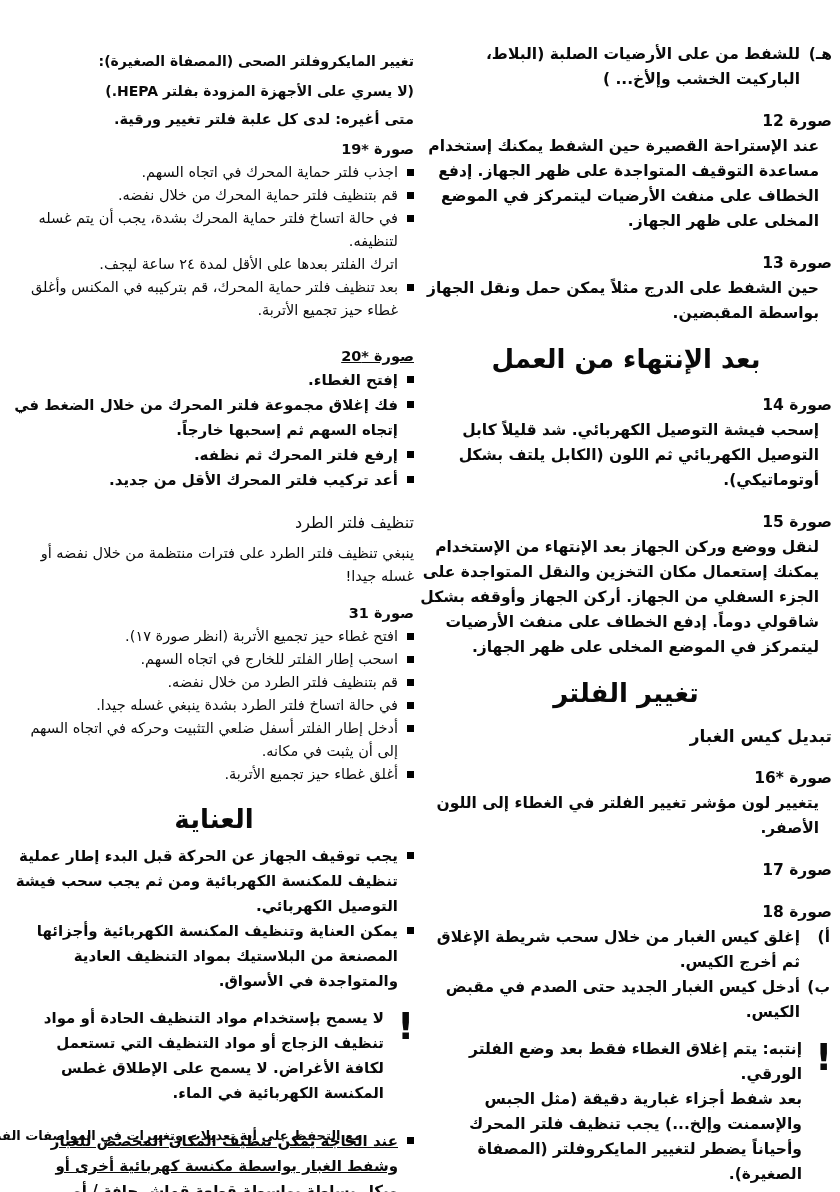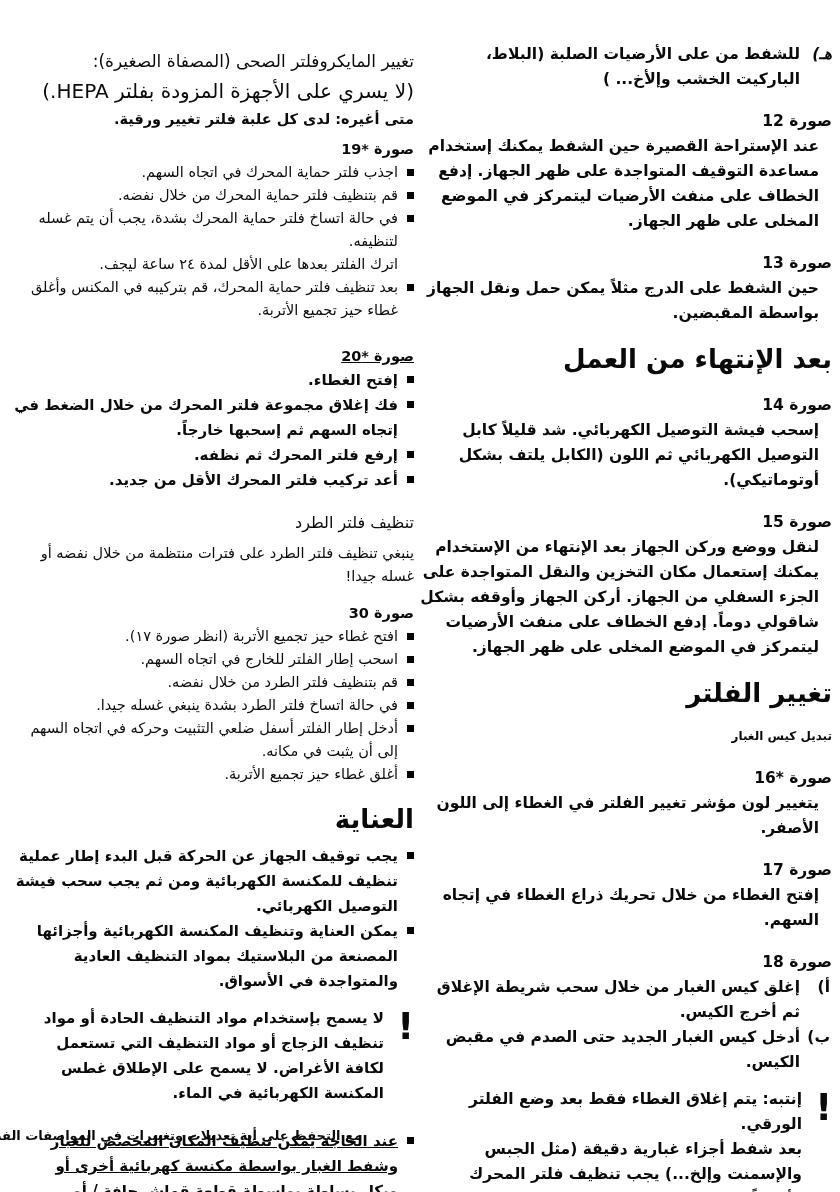--- a/index.html
+++ b/index.html
@@ -11,42 +11,42 @@
   .col{position:absolute;top:0;}
   .col-right{right:8px;top:42px;width:412px;}
   .col-left{left:14px;top:46px;width:400px;}
 
   
   .col-right{font-size:15.5px;font-weight:bold;line-height:25px;}
   .col-left{font-size:14.5px;font-weight:normal;line-height:23px;}
 
   .figlabel{font-weight:bold;margin-top:17px;}
   .figbody{padding-right:13px;}
-  .h-big{font-size:26px;font-weight:bold;line-height:34px;margin:16px 0 8px;}
-  .h-sub{font-size:12px;font-weight:bold;margin:14px 0 4px;}
+  .h-big{font-size:26px;font-weight:bold;line-height:34px;margin:16px 0 8px;text-align:center;}
+  .h-sub{font-size:17px;font-weight:bold;margin:14px 0 4px;}
   .h-sub-light{font-size:16px;font-weight:normal;margin:18px 0 8px;}
 
   .hang{display:flex;}
-  .hang .marker{flex:none;width:32px;font-style:italic;}
+  .hang .marker{flex:none;width:32px;}
   .hang .hang-body{flex:1;}
 
   .hang18{display:flex;padding-right:2px;}
   .hang18 .marker{flex:none;width:30px;}
   .hang18 .hang-body{flex:1;}
 
   .attn{display:flex;margin-top:12px;}
   .bang{flex:none;width:30px;font-size:37px;font-weight:bold;line-height:34px;padding-top:4px;}
   .attn-body{flex:1;}
 
   .brow{display:flex;}
   .bsq{flex:none;width:7px;height:7px;background:#000;margin-top:8px;margin-left:9px;}
   .btxt{flex:1;}
   .bnote{padding-right:16px;}
-  .lt-title{font-size:17px;font-weight:normal;line-height:30px;}
-  .lt-note{font-size:20px;font-weight:normal;line-height:30px;}
+  .lt-title{font-size:14px;font-weight:bold;line-height:30px;}
+  .lt-note{font-size:14px;font-weight:bold;line-height:30px;}
   .lt-when{font-size:14.5px;font-weight:bold;line-height:26px;}
   .lt-bold-list{font-size:15px;font-weight:bold;line-height:25px;}
   .care-list{font-size:15px;font-weight:bold;line-height:25px;}
   .mt6{margin-top:6px;} .mt10{margin-top:23px;text-decoration:underline;} .mt14{margin-top:14px;}
 
   .footer{
     position:absolute;top:1128px;right:478px;white-space:nowrap;
     font-size:13px;font-weight:bold;direction:rtl;
   }
 </style>
@@ -79,21 +79,20 @@
     <div class="figbody">لنقل ووضع وركن الجهاز بعد الإنتهاء من الإستخدام يمكنك إستعمال مكان التخزين والنقل المتواجدة على الجزء السفلي من الجهاز. أركن الجهاز وأوقفه بشكل شاقولي دوماً. إدفع الخطاف على منفث الأرضيات ليتمركز في الموضع المخلى على ظهر الجهاز.</div>
 
     <div class="h-big">تغيير الفلتر</div>
 
     <div class="h-sub">تبديل كيس الغبار</div>
 
     <div class="figlabel">صورة *16</div>
     <div class="figbody">يتغيير لون مؤشر تغيير الفلتر في الغطاء إلى اللون الأصفر.</div>
 
     <div class="figlabel">صورة 17</div>
-    <div class="figbody">إفتح الغطاء من خلال تحريك ذراع الغطاء في إتجاه السهم.</div>
 
     <div class="figlabel">صورة 18</div>
     <div class="hang18">
       <span class="marker">أ)</span>
       <div class="hang-body">إغلق كيس الغبار من خلال سحب شريطة الإغلاق ثم أخرج الكيس.</div>
     </div>
     <div class="hang18">
       <span class="marker">ب)</span>
       <div class="hang-body">أدخل كيس الغبار الجديد حتى الصدم في مقبض الكيس.</div>
     </div>
@@ -149,21 +148,21 @@
       </div>
       <div class="brow">
         <span class="bsq"></span>
         <div class="btxt">أعد تركيب فلتر المحرك الأقل من جديد.</div>
       </div>
     </div>
 
     <div class="h-sub-light">تنظيف فلتر الطرد</div>
     <div>ينبغي تنظيف فلتر الطرد على فترات منتظمة من خلال نفضه أو غسله جيدا!</div>
 
-    <div class="figlabel mt14">صورة 30</div>
+    <div class="figlabel mt14">صورة 31</div>
     <div class="brow">
       <span class="bsq"></span>
       <div class="btxt">افتح غطاء حيز تجميع الأتربة (انظر صورة ١٧).</div>
     </div>
     <div class="brow">
       <span class="bsq"></span>
       <div class="btxt">اسحب إطار الفلتر للخارج في اتجاه السهم.</div>
     </div>
     <div class="brow">
       <span class="bsq"></span>

